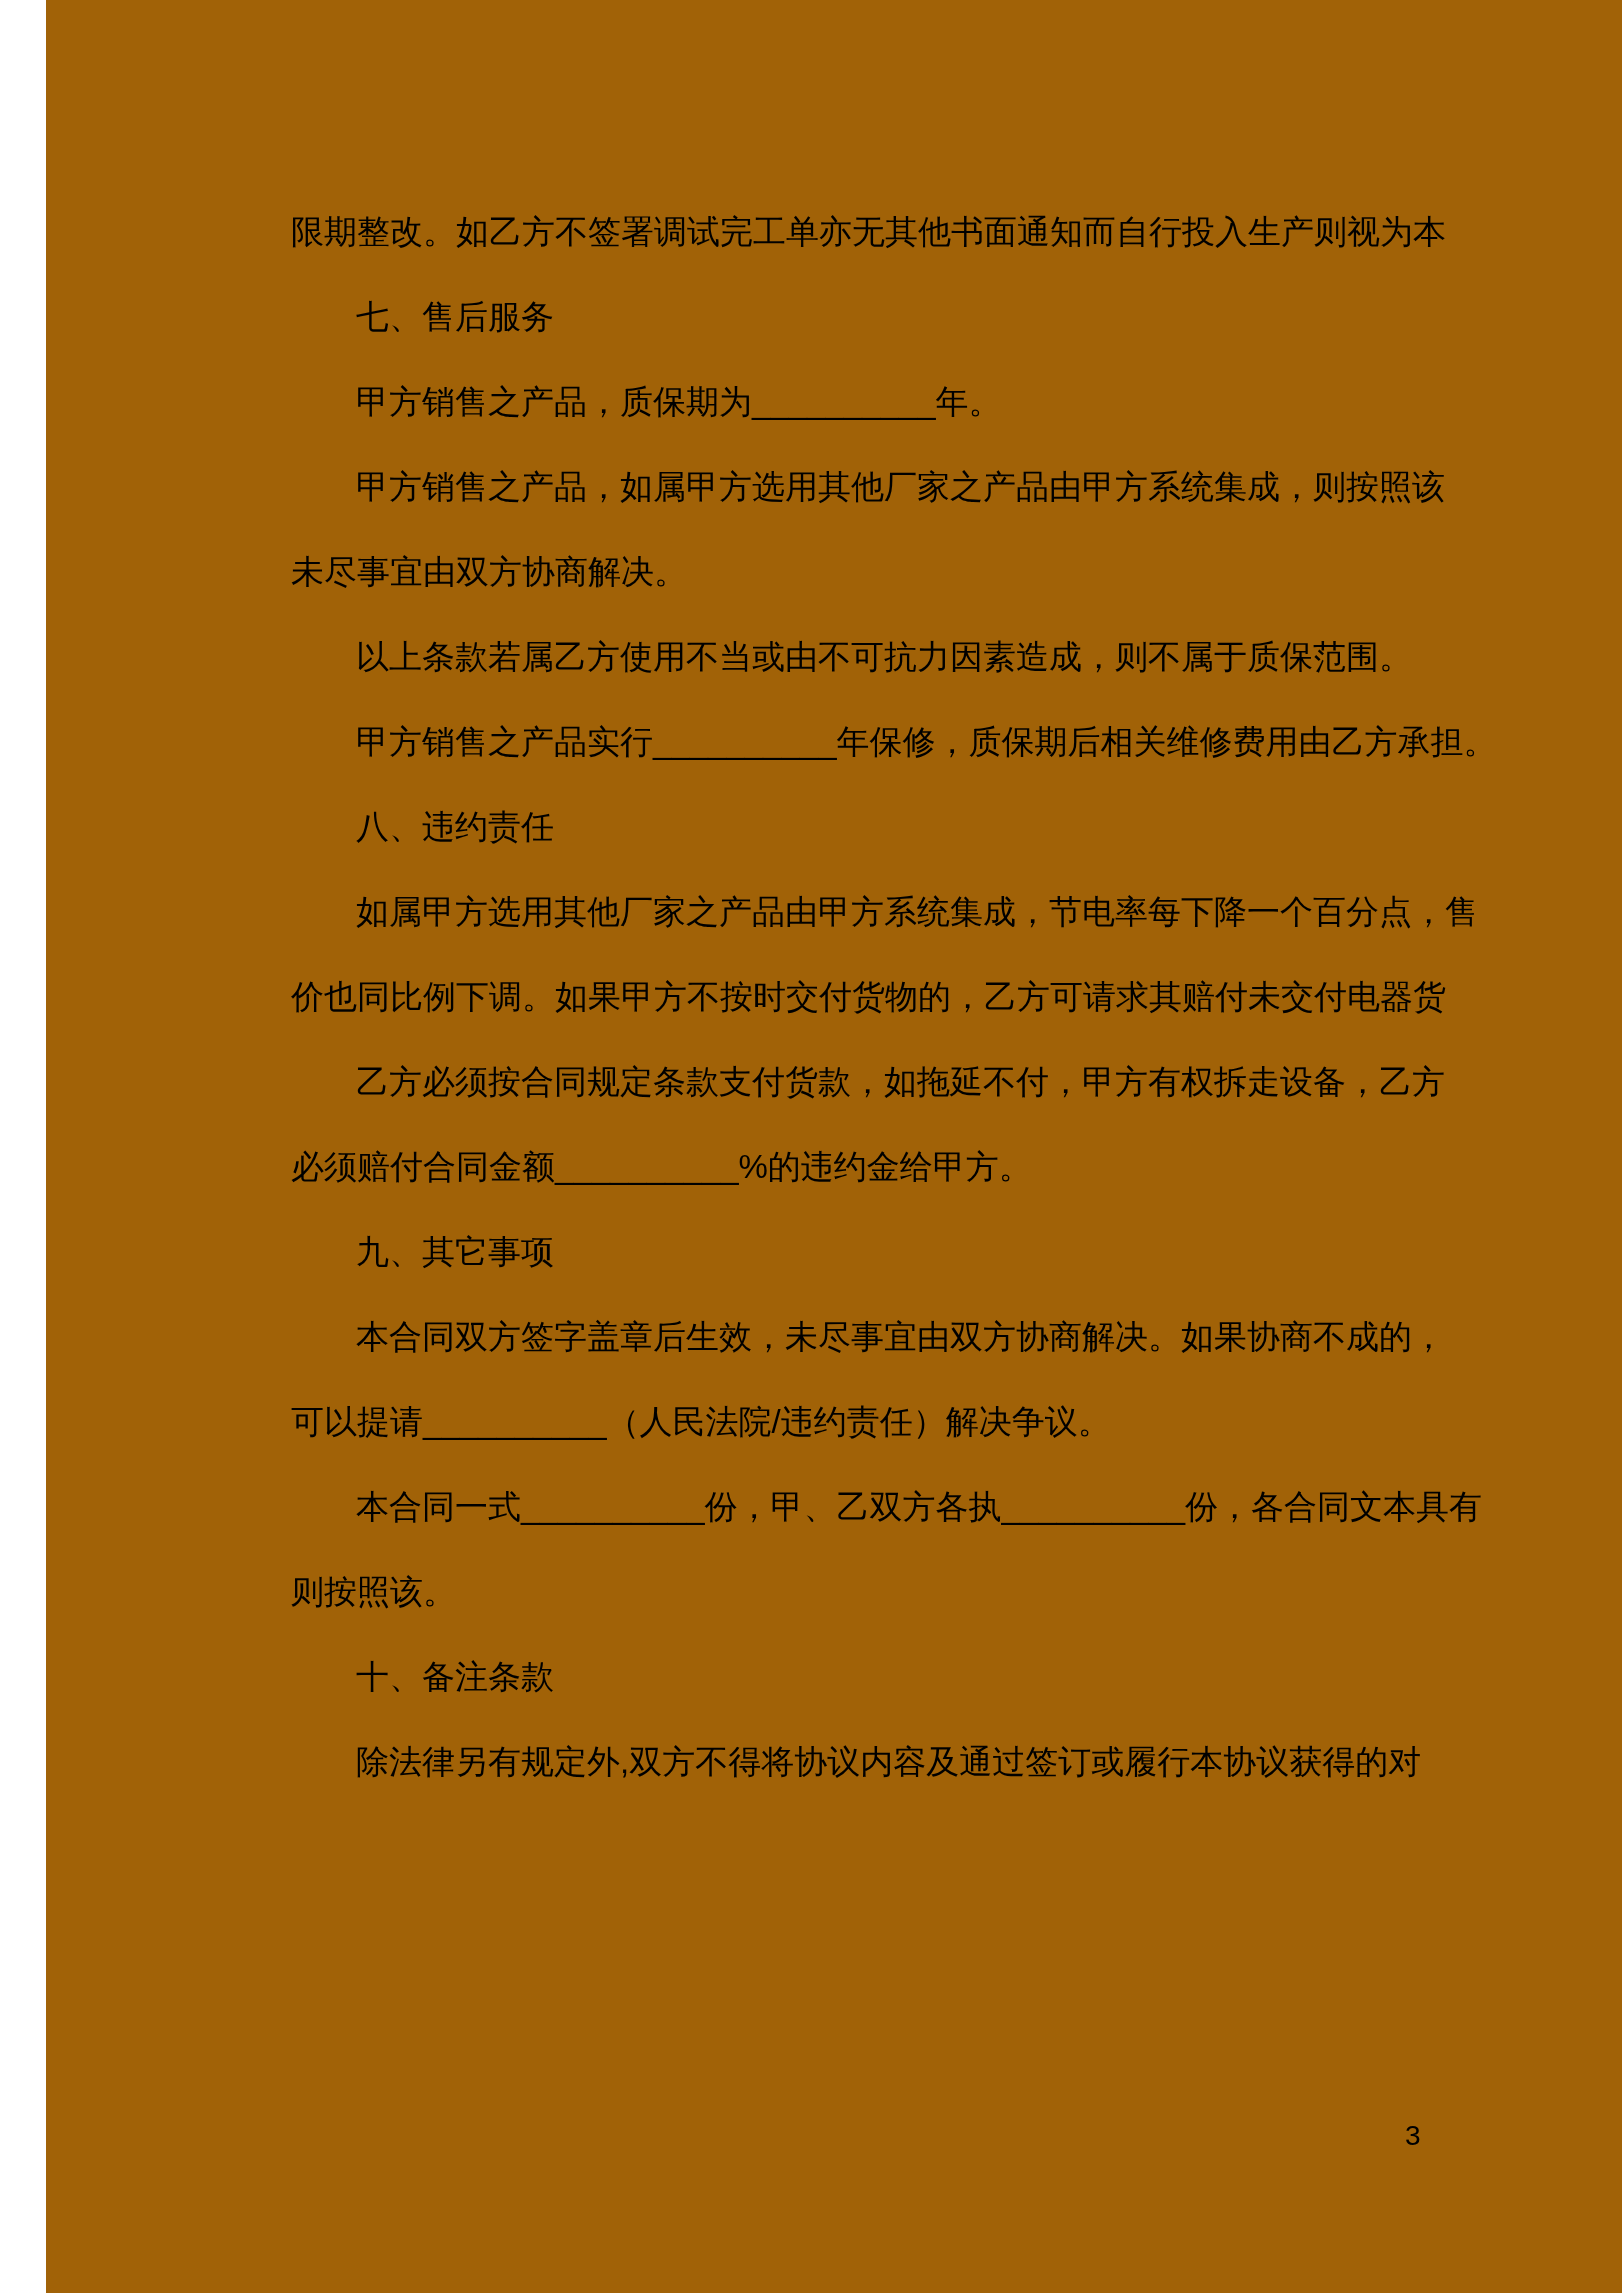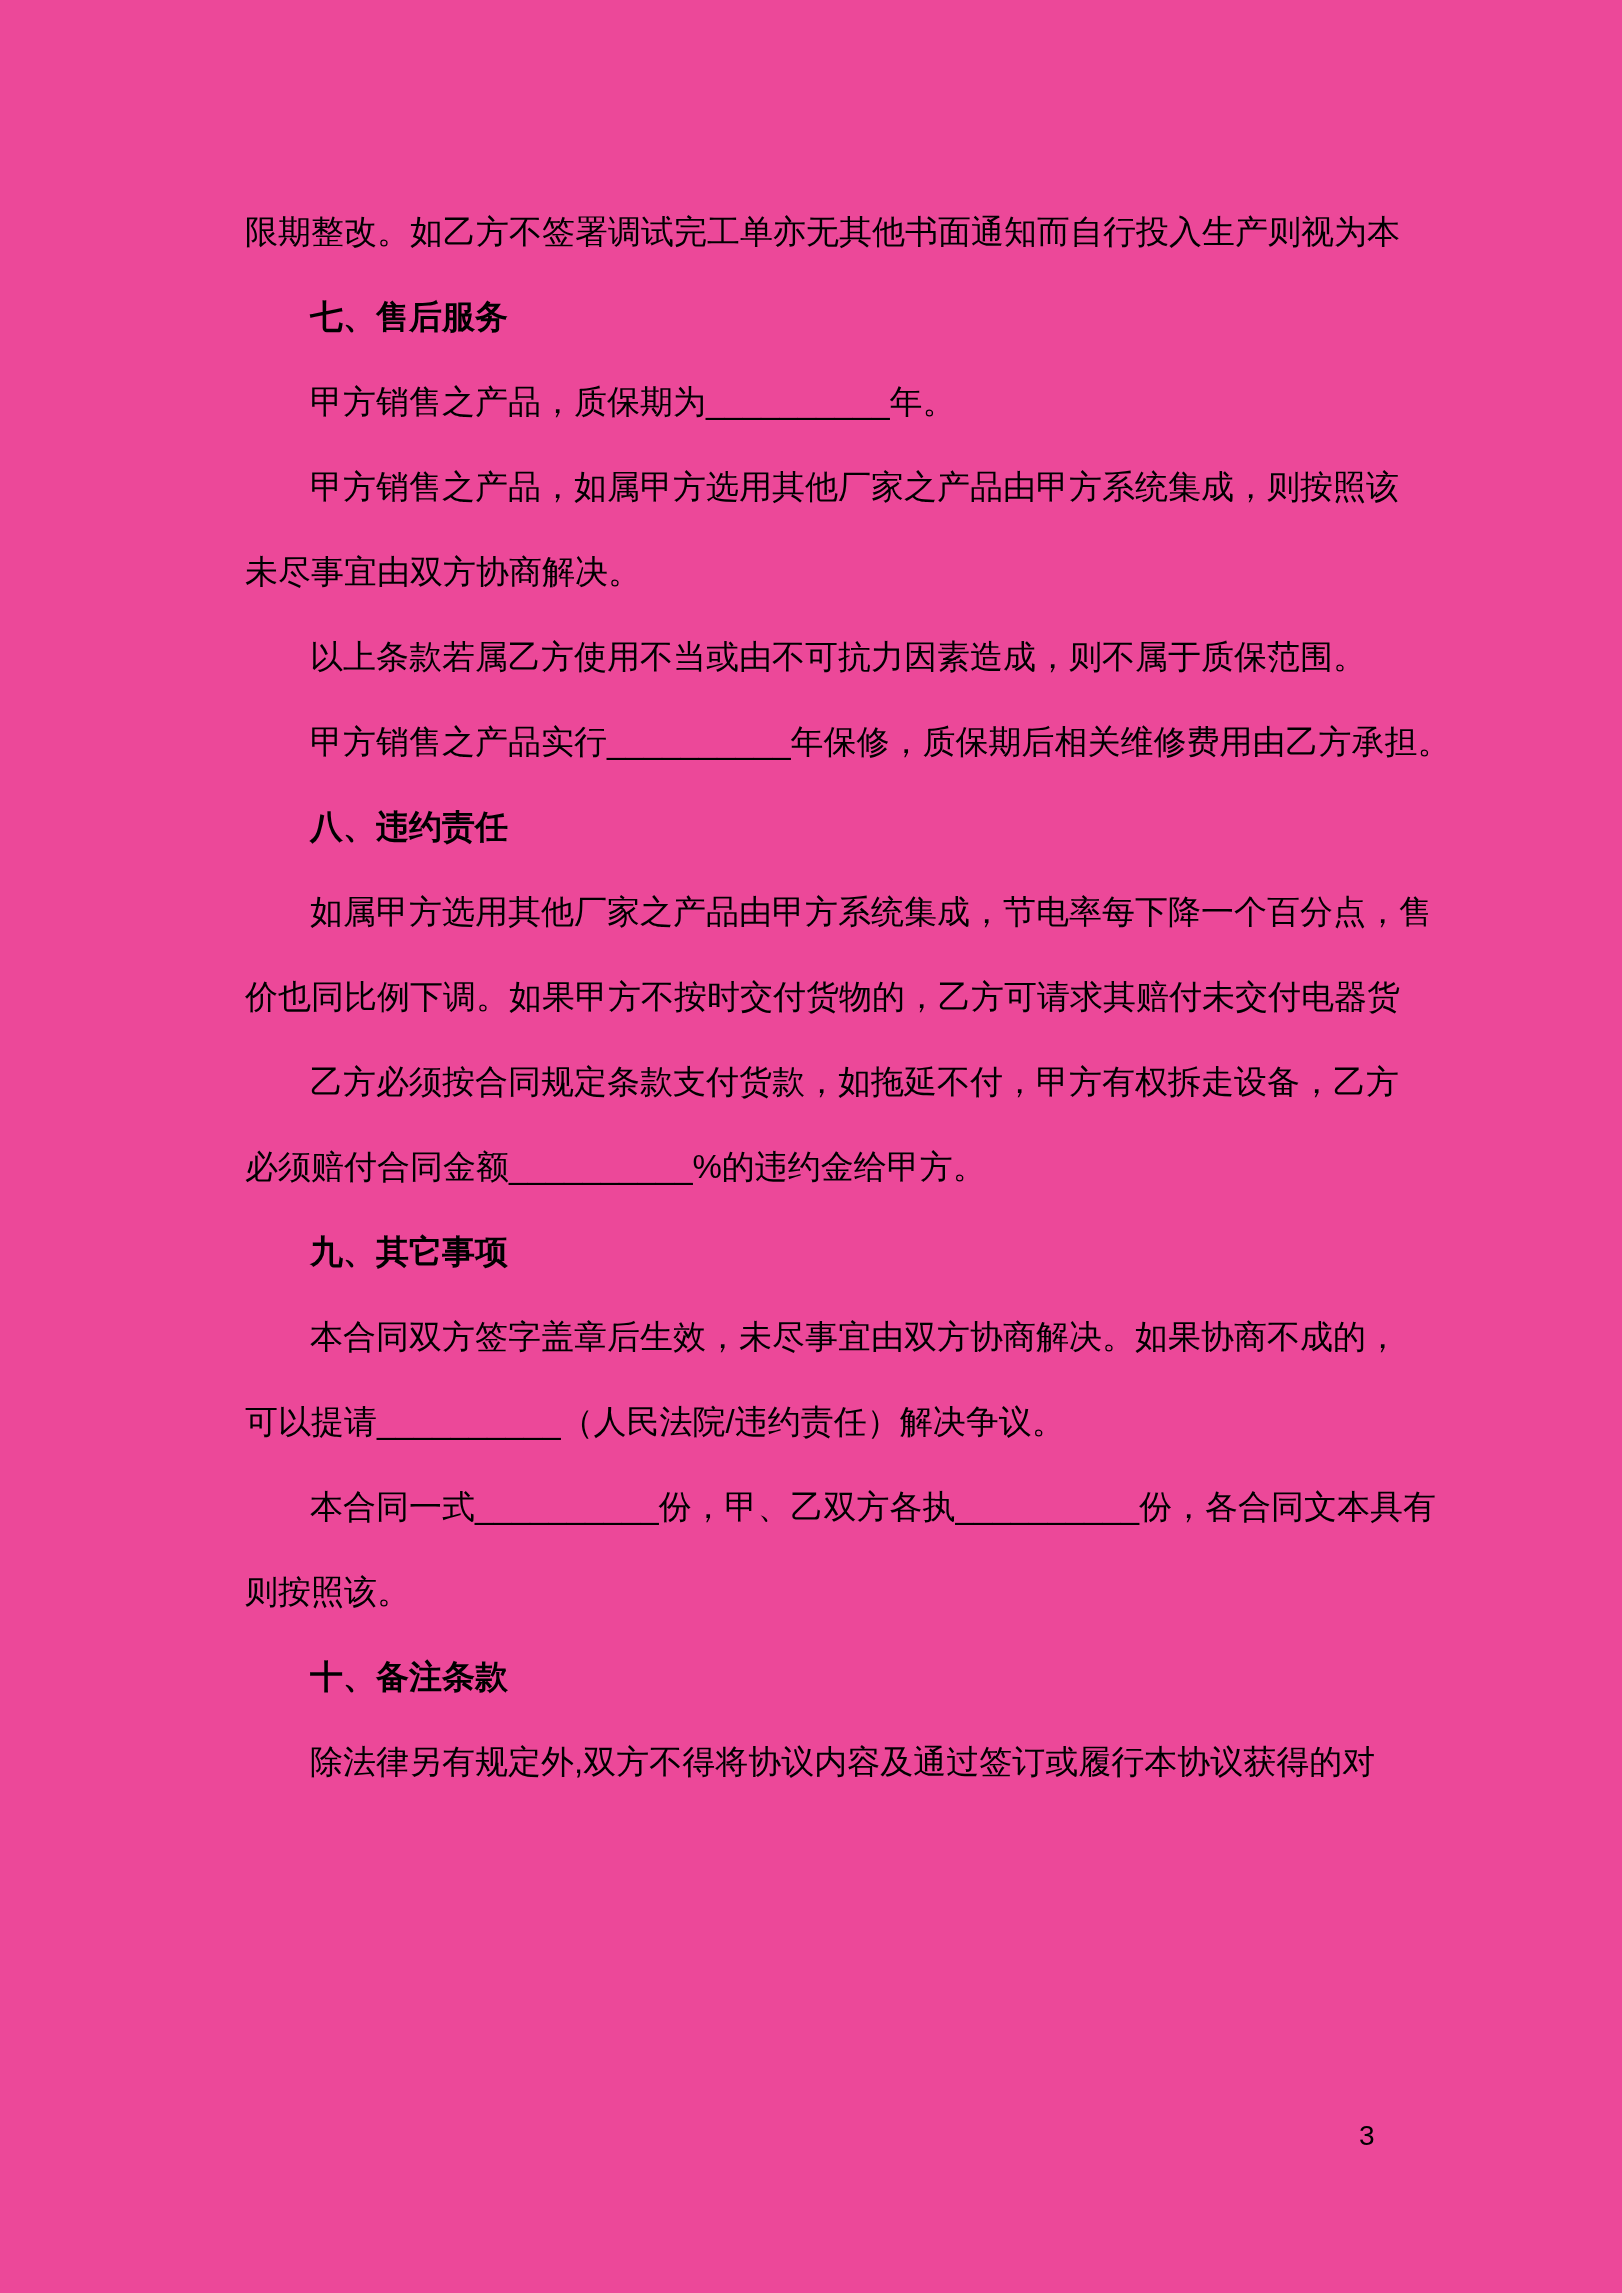--- a/index.html
+++ b/index.html
@@ -11,41 +11,42 @@
     height: 2294px;
     background: #ffffff;
     position: relative;
     font-family: "Liberation Sans", sans-serif;
     color: #000000;
     overflow: hidden;
   }
   .page {
     position: absolute;
     inset: 0;
-    background: #ec4899;
+    background: #a16207;
+    margin-left: 46px;
   }
   .content {
     position: absolute;
     left: 245px;
     top: 189px;
     width: 1182px;
   }
   .doc-line {
     height: 85px;
     line-height: 85px;
     font-size: 33px;
     white-space: nowrap;
     font-weight: 400;
   }
   .doc-line.indent {
     padding-left: 65px;
   }
   .doc-line.heading {
     padding-left: 65px;
-    font-weight: 700;
+    font-weight: 400;
   }
   .page-number {
     position: absolute;
     left: 1359px;
     top: 2118px;
     font-size: 28px;
     line-height: 36px;
     color: #000000;
   }
 </style>

